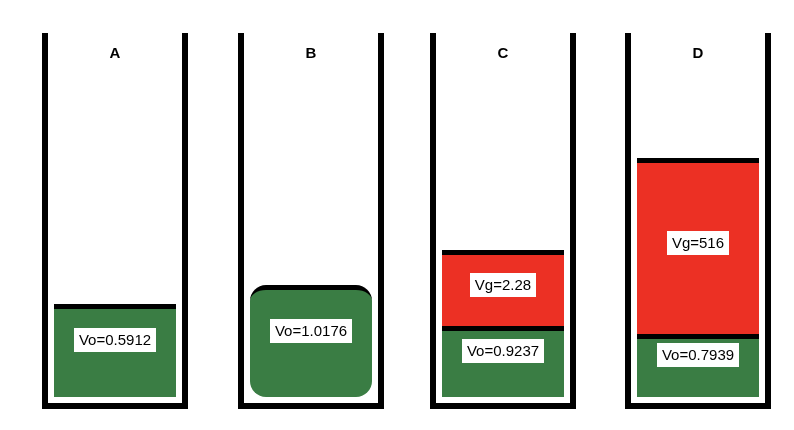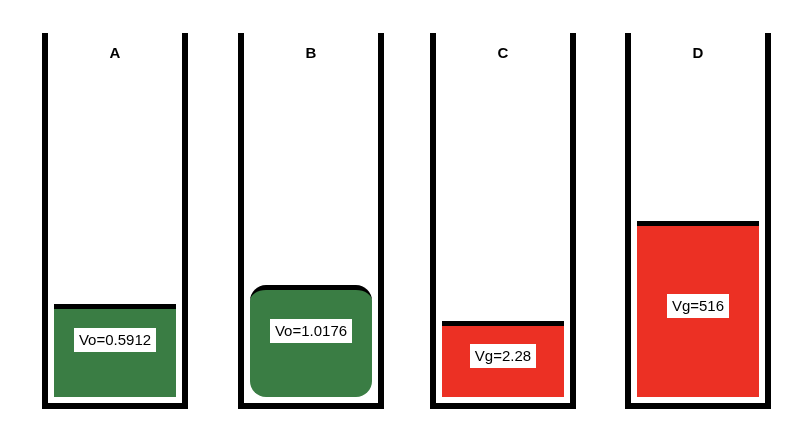--- a/index.html
+++ b/index.html
@@ -123,29 +123,35 @@
     </div>
     <div class="column-letter">B</div>
   </div>
 
   <div class="tube-column" style="left:430px;">
     <div class="tube">
       <div class="tube-inner">
         <div class="segment red" style="height:76px;">
           <span class="value-label">Vg=2.28</span>
         </div>
+        <div class="segment green" style="height:71px;">
+          <span class="value-label">Vo=0.9237</span>
+        </div>
       </div>
     </div>
     <div class="column-letter">C</div>
   </div>
 
   <div class="tube-column" style="left:625px;">
     <div class="tube">
       <div class="tube-inner">
         <div class="segment red" style="height:176px;">
           <span class="value-label">Vg=516</span>
         </div>
+        <div class="segment green" style="height:63px;">
+          <span class="value-label">Vo=0.7939</span>
+        </div>
       </div>
     </div>
     <div class="column-letter">D</div>
   </div>
 
 </div>
 
 </body></html>

